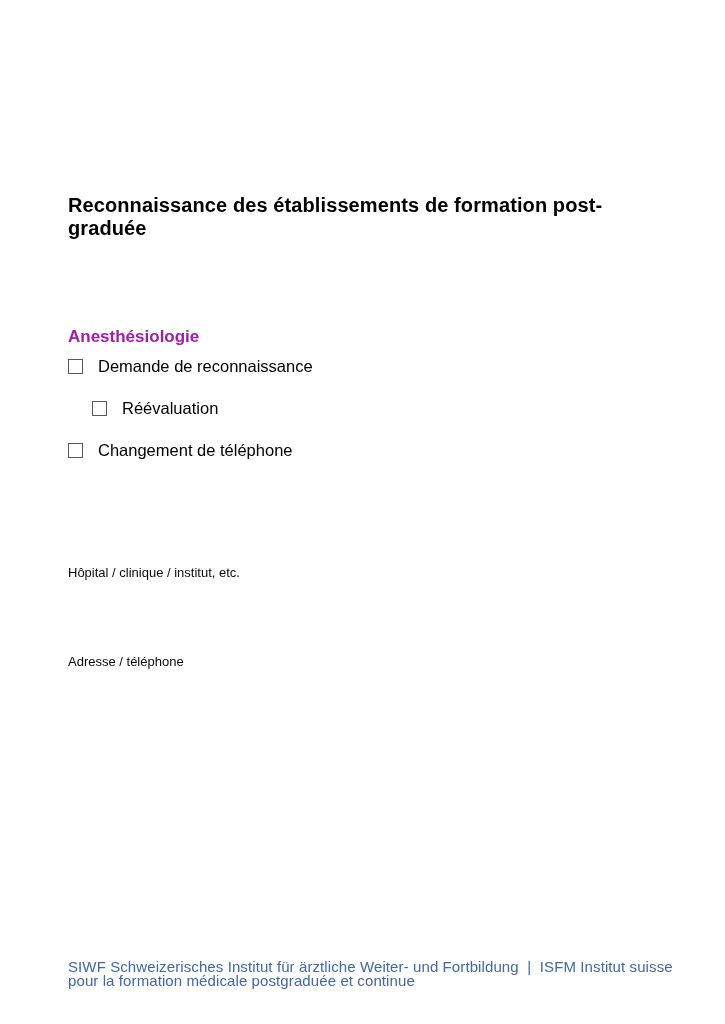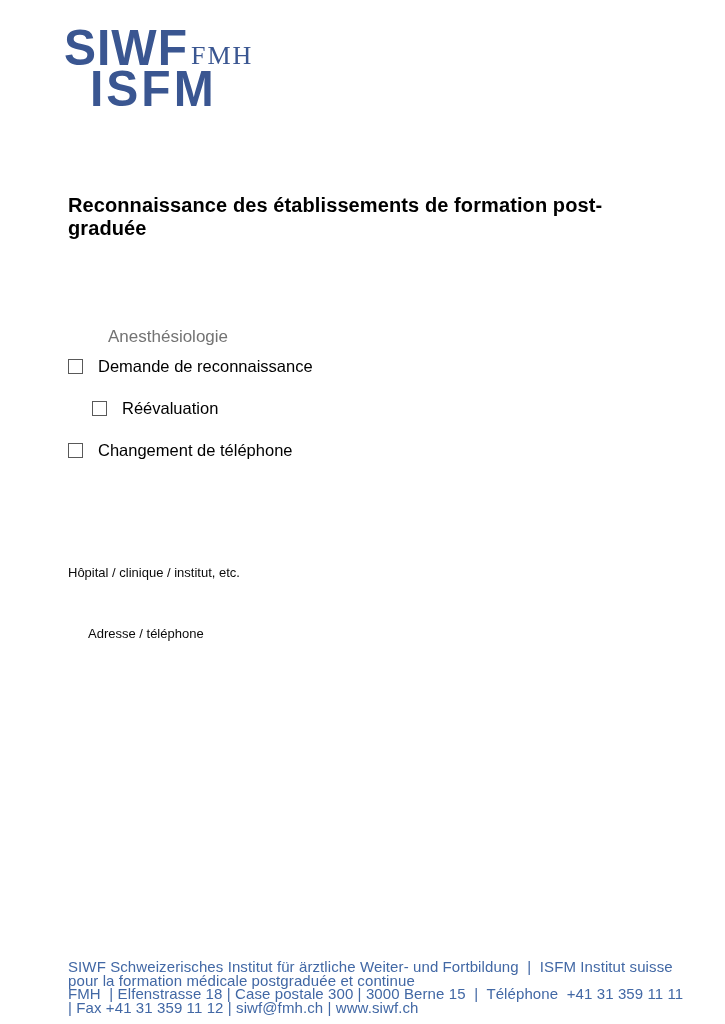--- a/index.html
+++ b/index.html
@@ -65,23 +65,22 @@
     color: #000000;
     letter-spacing: 0.1px;
   }
 
   
   .section-heading {
     position: absolute;
     left: 68px;
     top: 313px;
     font-size: 17px;
-    font-weight: normal;
-    color: #737373;
-    margin-left: 40px;
+    font-weight: bold;
+    color: #a21caf;
   }
 
   
   .checkbox-row {
     position: absolute;
     left: 68px;
     display: flex;
     align-items: center;
     gap: 8px;
   }
@@ -105,21 +104,21 @@
   
   .field-label {
     position: absolute;
     left: 68px;
     font-size: 13px;
     color: #0a0a0a;
     white-space: nowrap;
   }
   .field-label.field-0 { top: 503px; }
   .field-label.field-1 { top: 565px; }
-  .field-label.field-2 { top: 626px; margin-left: 20px; }
+  .field-label.field-2 { top: 654px; }
 
   
   .footer {
     position: absolute;
     left: 68px;
     top: 960px;
     width: 620px;
     color: var(--footer-blue, #4268a5);
     font-size: 15px;
     line-height: 13.5px;
@@ -127,27 +126,20 @@
   }
   .footer-line {
     white-space: pre-wrap;
   }
 </style>
 </head>
 <body>
 
 <div class="page">
 
-  <div class="logo">
-    <div class="logo-row1">
-      <span class="logo-main">SIWF</span>
-      <span class="logo-suffix">FMH</span>
-    </div>
-    <div class="logo-row2">ISFM</div>
-  </div>
 
   <h1 class="doc-title">Reconnaissance des établissements de formation post-graduée</h1>
 
   <h2 class="section-heading">Anesthésiologie</h2>
 
   <div class="checkbox-row row-0">
     <span class="checkbox-box"></span>
     <span class="checkbox-label">Demande de reconnaissance</span>
   </div>
 
@@ -159,16 +151,15 @@
   <div class="checkbox-row row-2">
     <span class="checkbox-box"></span>
     <span class="checkbox-label">Changement de téléphone</span>
   </div>
 
   <div class="field-label field-1">Hôpital / clinique / institut, etc.</div>
   <div class="field-label field-2">Adresse / téléphone</div>
 
   <div class="footer">
     <div class="footer-line">SIWF Schweizerisches Institut für ärztliche Weiter- und Fortbildung  |  ISFM Institut suisse pour la formation médicale postgraduée et continue</div>
-    <div class="footer-line">FMH  | Elfenstrasse 18 | Case postale 300 | 3000 Berne 15  |  Téléphone  +41 31 359 11 11 | Fax +41 31 359 11 12 | siwf@fmh.ch | www.siwf.ch</div>
   </div>
 
 </div>
 
 </body></html>

